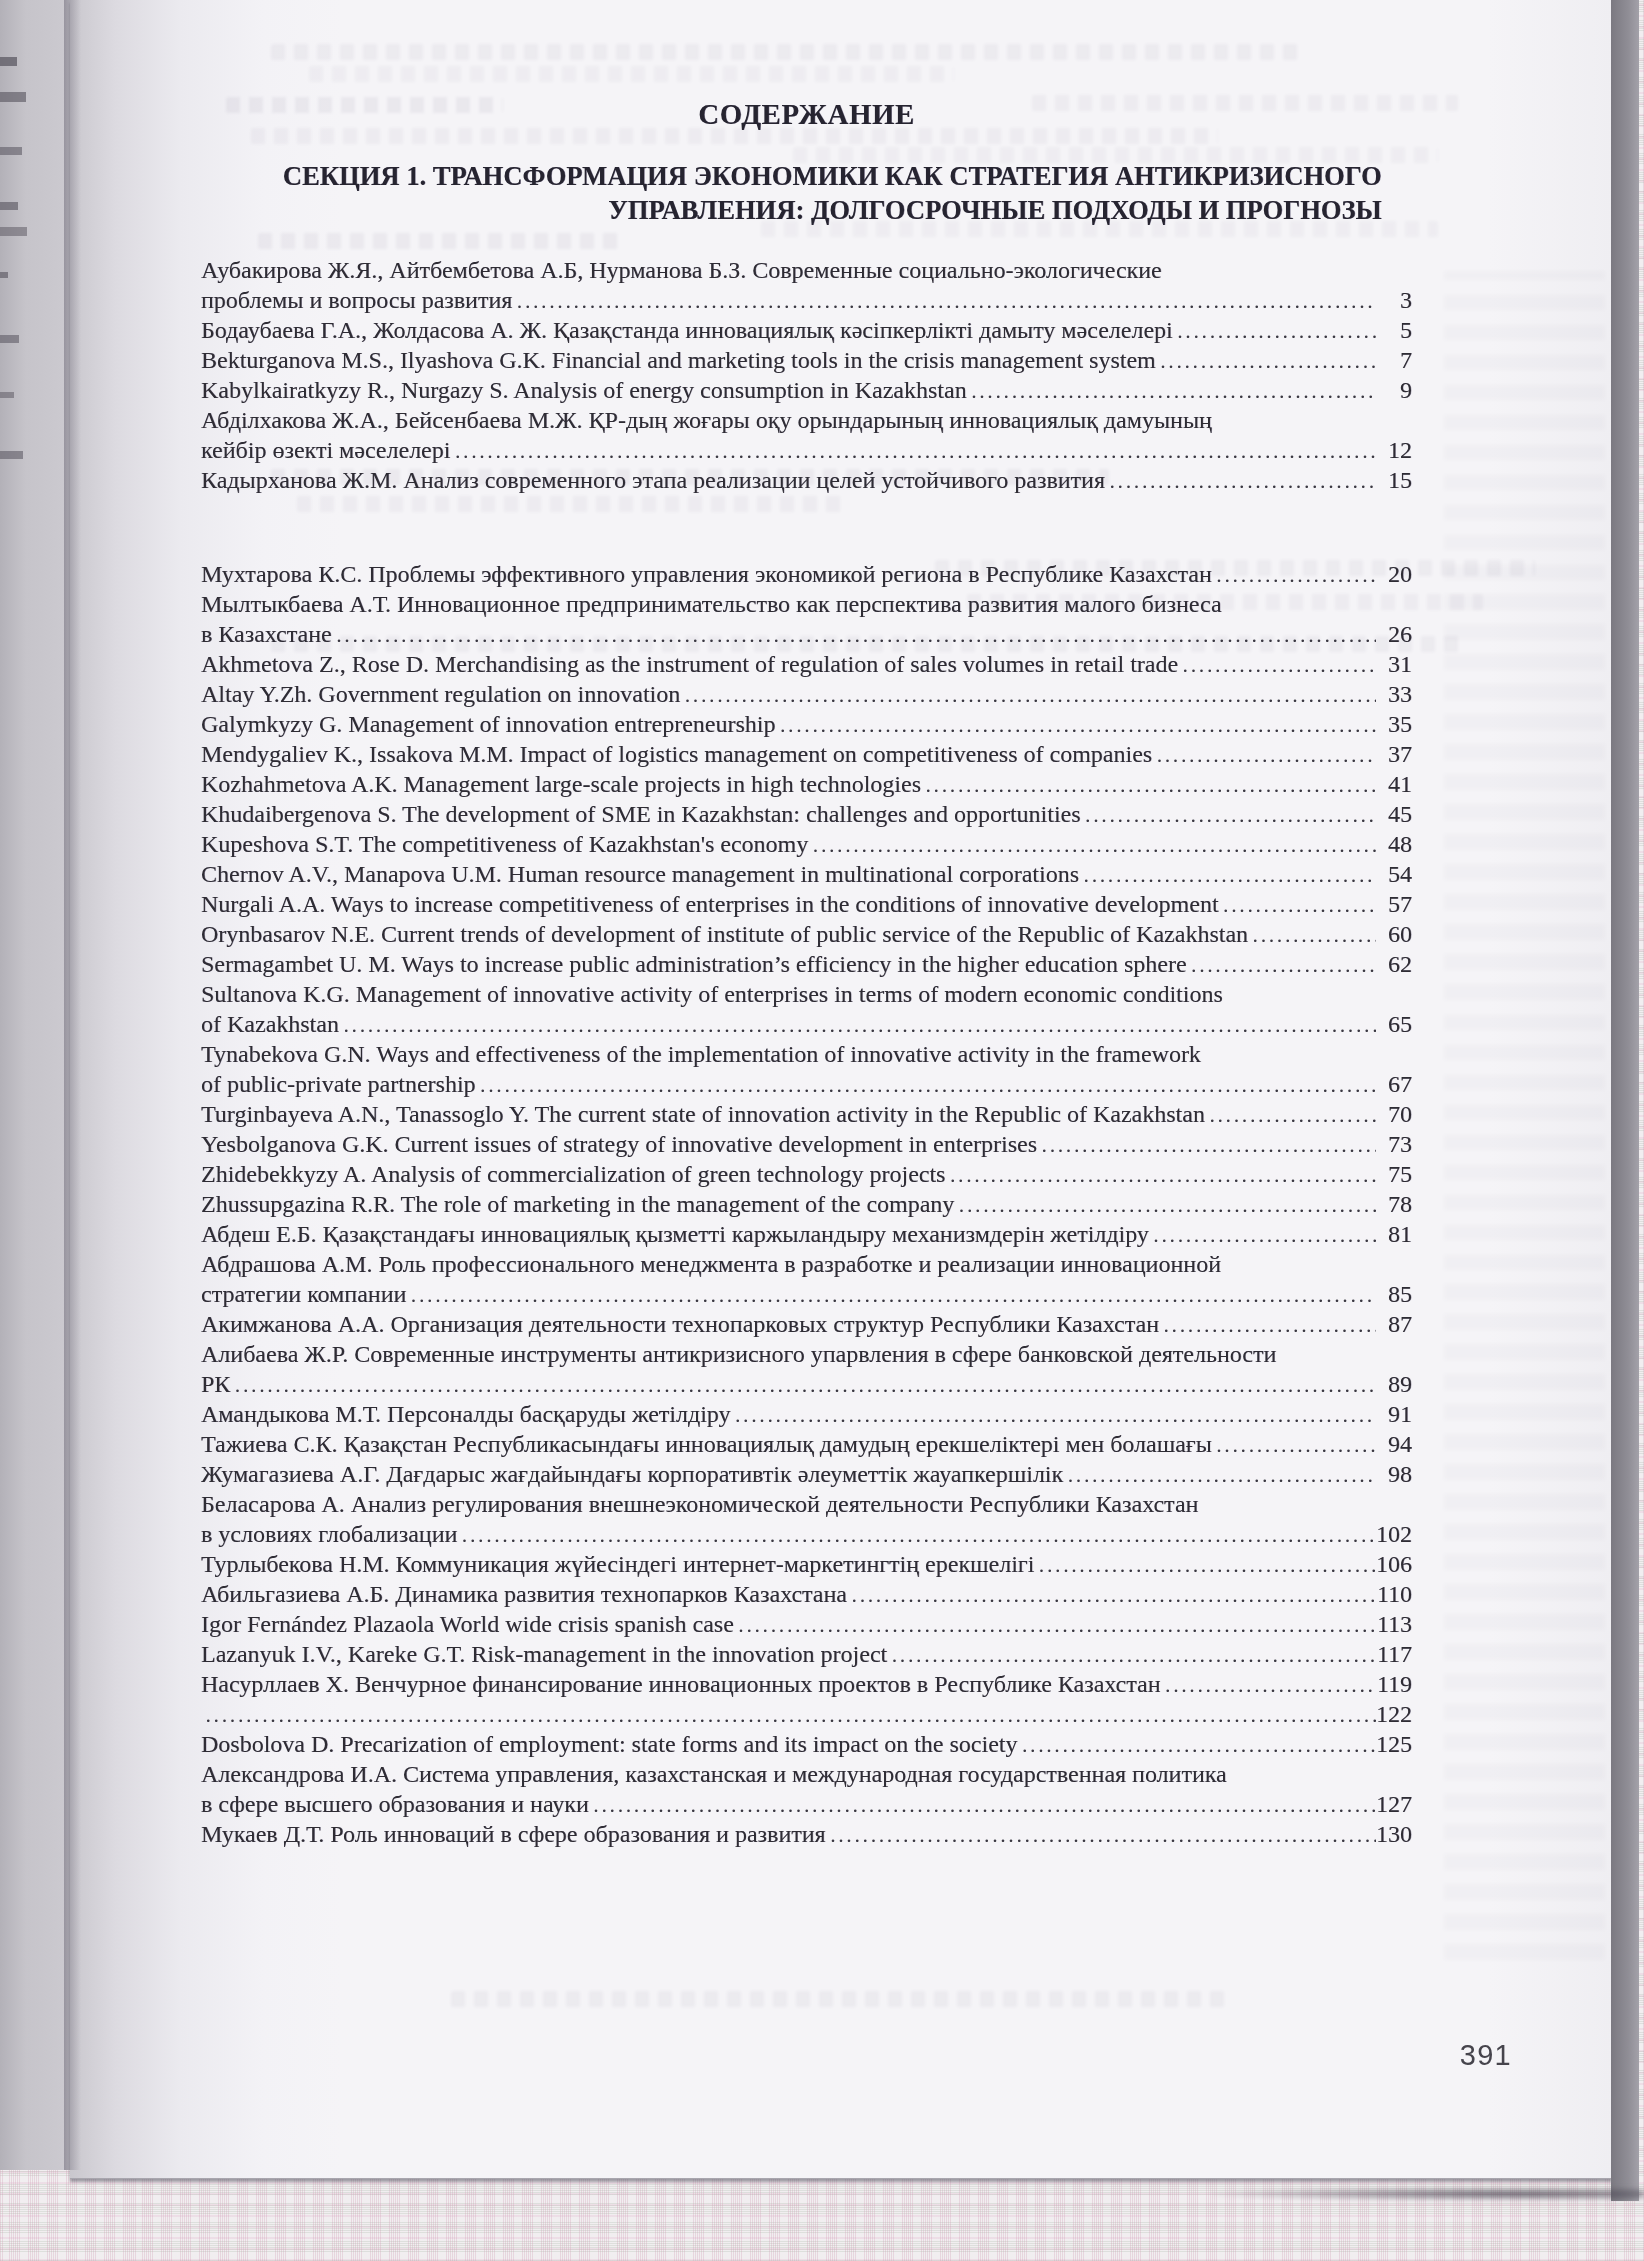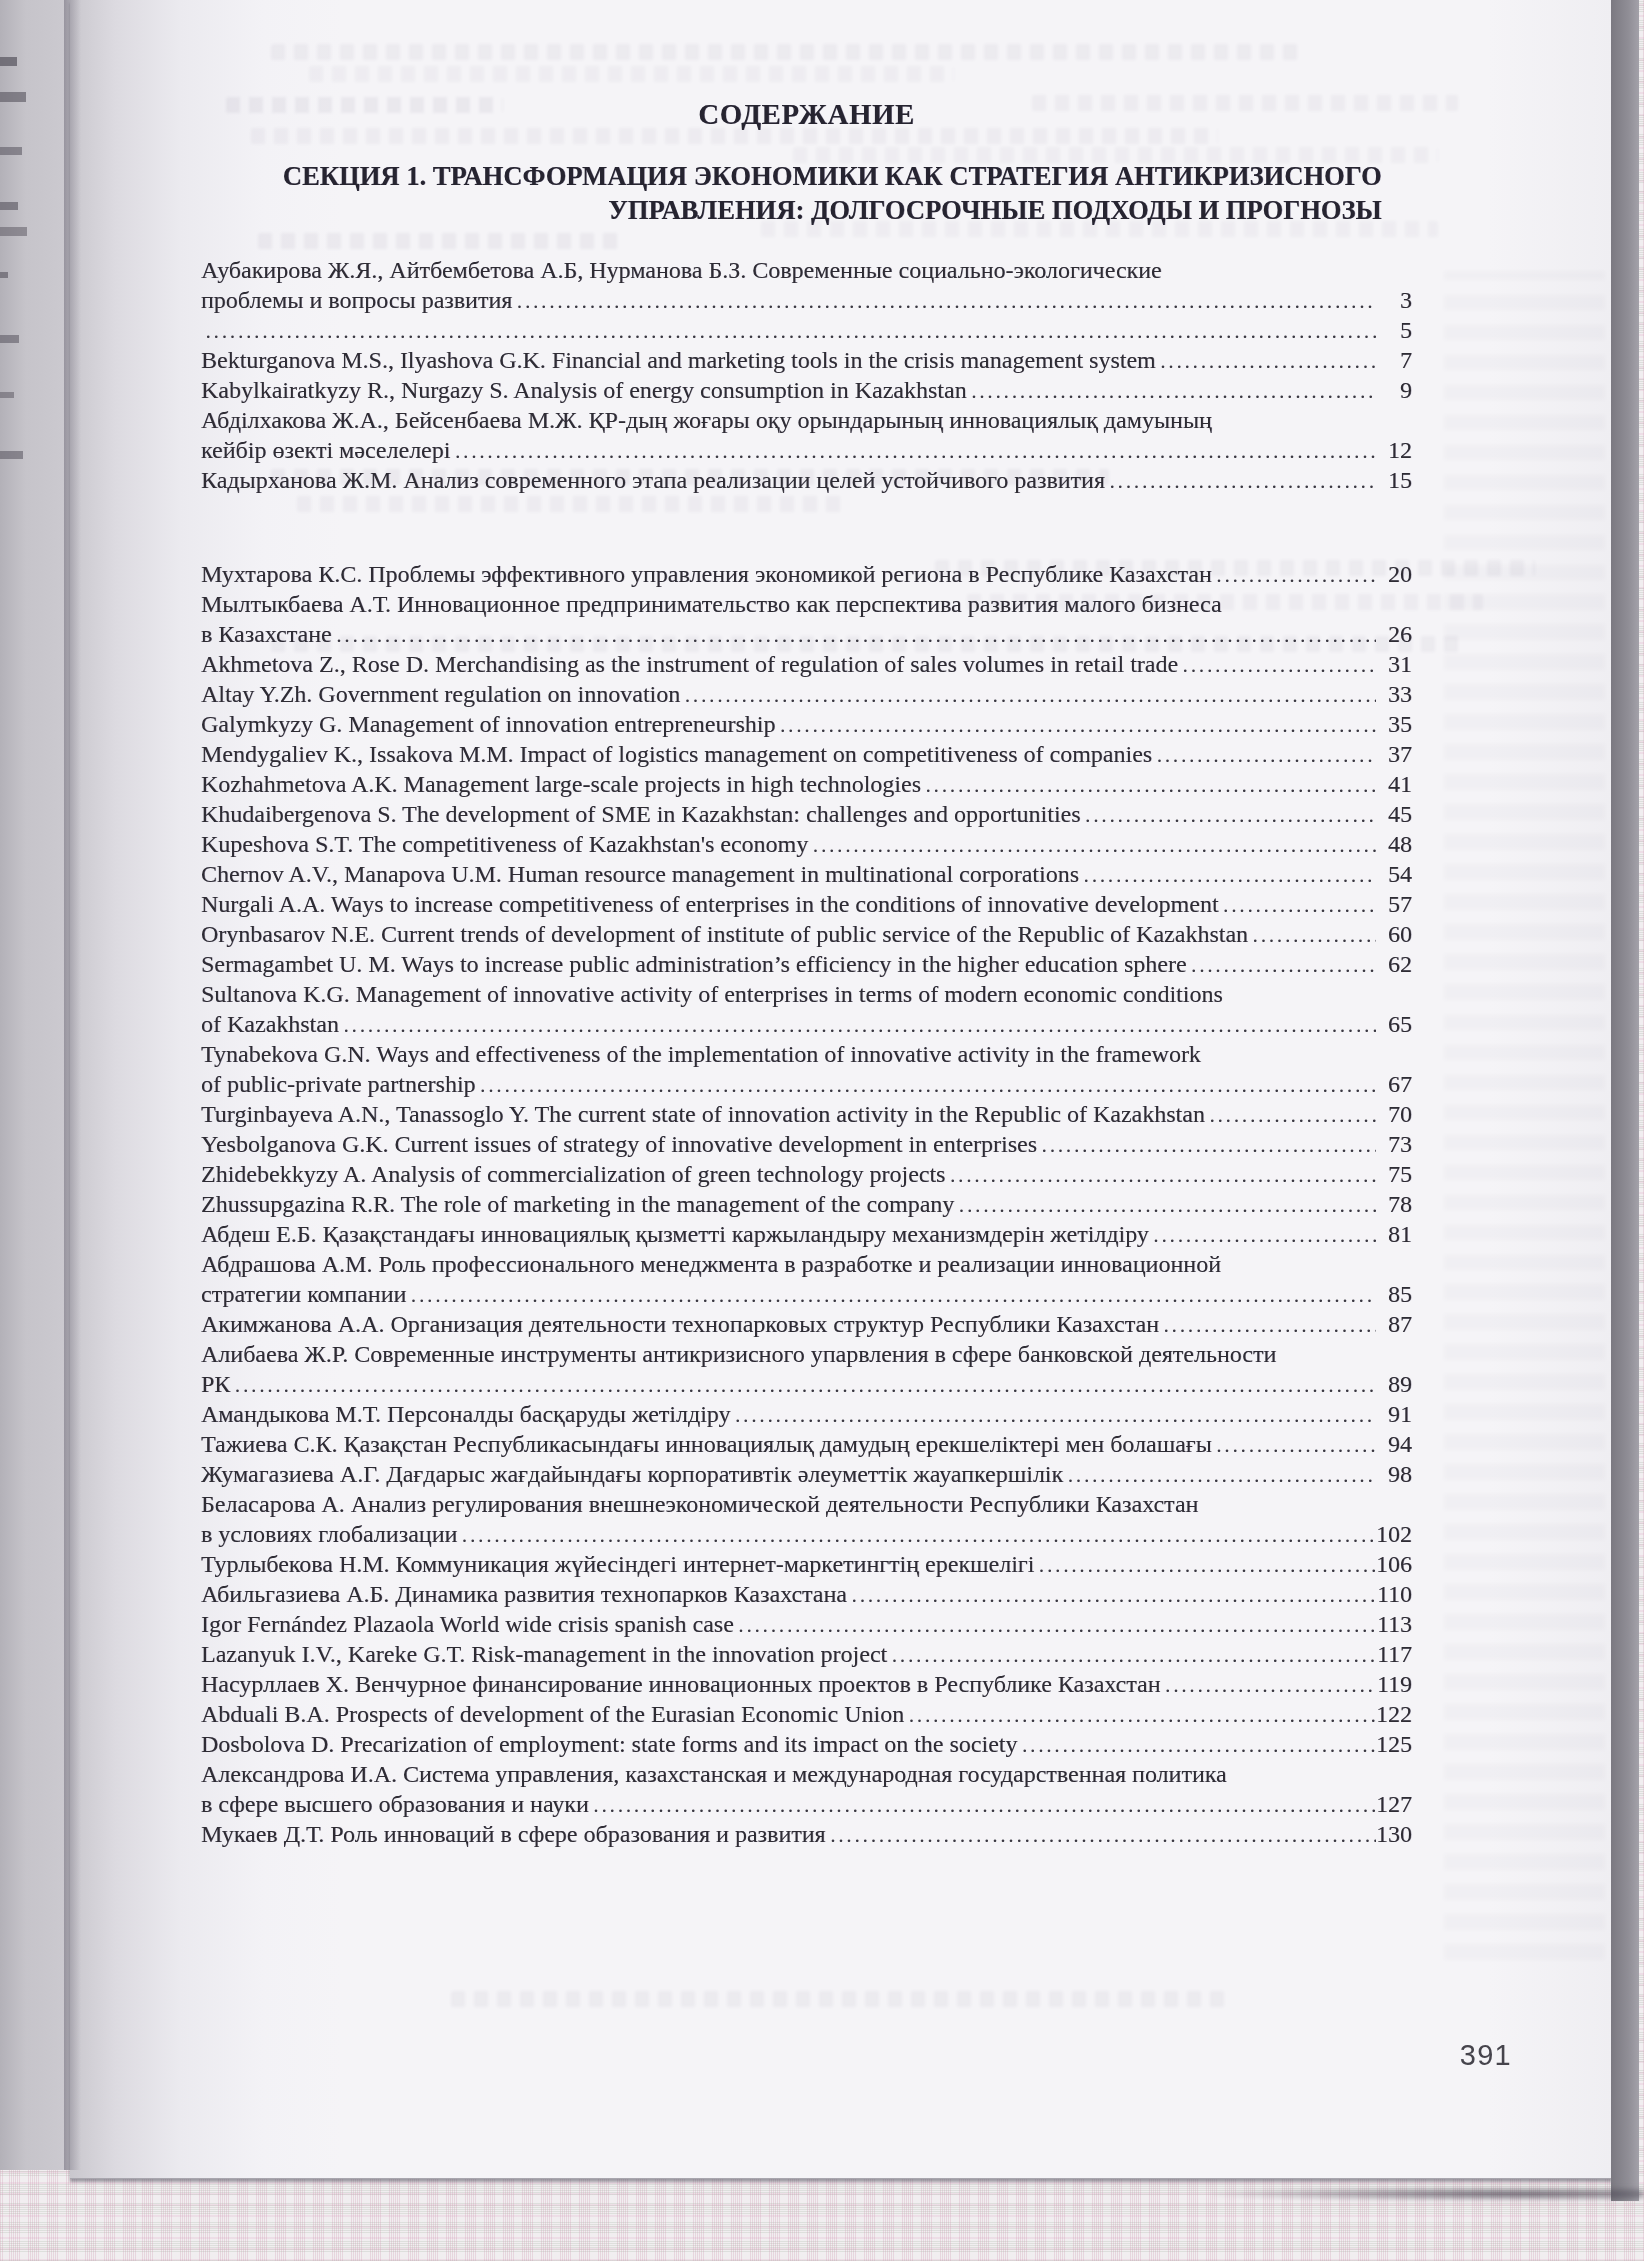--- a/index.html
+++ b/index.html
@@ -142,20 +142,21 @@
         <div class="entry-list">
           <div class="row">
             <span class="txt">Аубакирова Ж.Я., Айтбембетова А.Б, Нурманова Б.З. Современные социально-экологические</span>
           </div>
           <div class="row">
             <span class="txt">проблемы и вопросы развития</span>
             <span class="dots">....................................................................................................................................................................................................................................................................</span>
             <span class="pg">3</span>
           </div>
           <div class="row">
+            <span class="txt">Бодаубаева Г.А., Жолдасова А. Ж. Қазақстанда инновациялық кәсіпкерлікті дамыту мәселелері</span>
             <span class="dots">....................................................................................................................................................................................................................................................................</span>
             <span class="pg">5</span>
           </div>
           <div class="row">
             <span class="txt">Bekturganova M.S., Ilyashova G.K. Financial and marketing tools in the crisis management system</span>
             <span class="dots">....................................................................................................................................................................................................................................................................</span>
             <span class="pg">7</span>
           </div>
           <div class="row">
             <span class="txt">Kabylkairatkyzy R., Nurgazy S. Analysis of energy consumption in Kazakhstan</span>
@@ -351,21 +352,20 @@
             <span class="txt">Lazanyuk I.V., Kareke G.T. Risk-management in the innovation project</span>
             <span class="dots">....................................................................................................................................................................................................................................................................</span>
             <span class="pg">117</span>
           </div>
           <div class="row">
             <span class="txt">Насурллаев Х. Венчурное финансирование инновационных проектов в Республике Казахстан</span>
             <span class="dots">....................................................................................................................................................................................................................................................................</span>
             <span class="pg">119</span>
           </div>
           <div class="row">
-            <span class="txt">Abduali B.A. Prospects of development of the Eurasian Economic Union</span>
             <span class="dots">....................................................................................................................................................................................................................................................................</span>
             <span class="pg">122</span>
           </div>
           <div class="row">
             <span class="txt">Dosbolova D. Precarization of employment: state forms and its impact on the society</span>
             <span class="dots">....................................................................................................................................................................................................................................................................</span>
             <span class="pg">125</span>
           </div>
           <div class="row">
             <span class="txt">Александрова И.А. Система управления, казахстанская и международная государственная политика</span>

